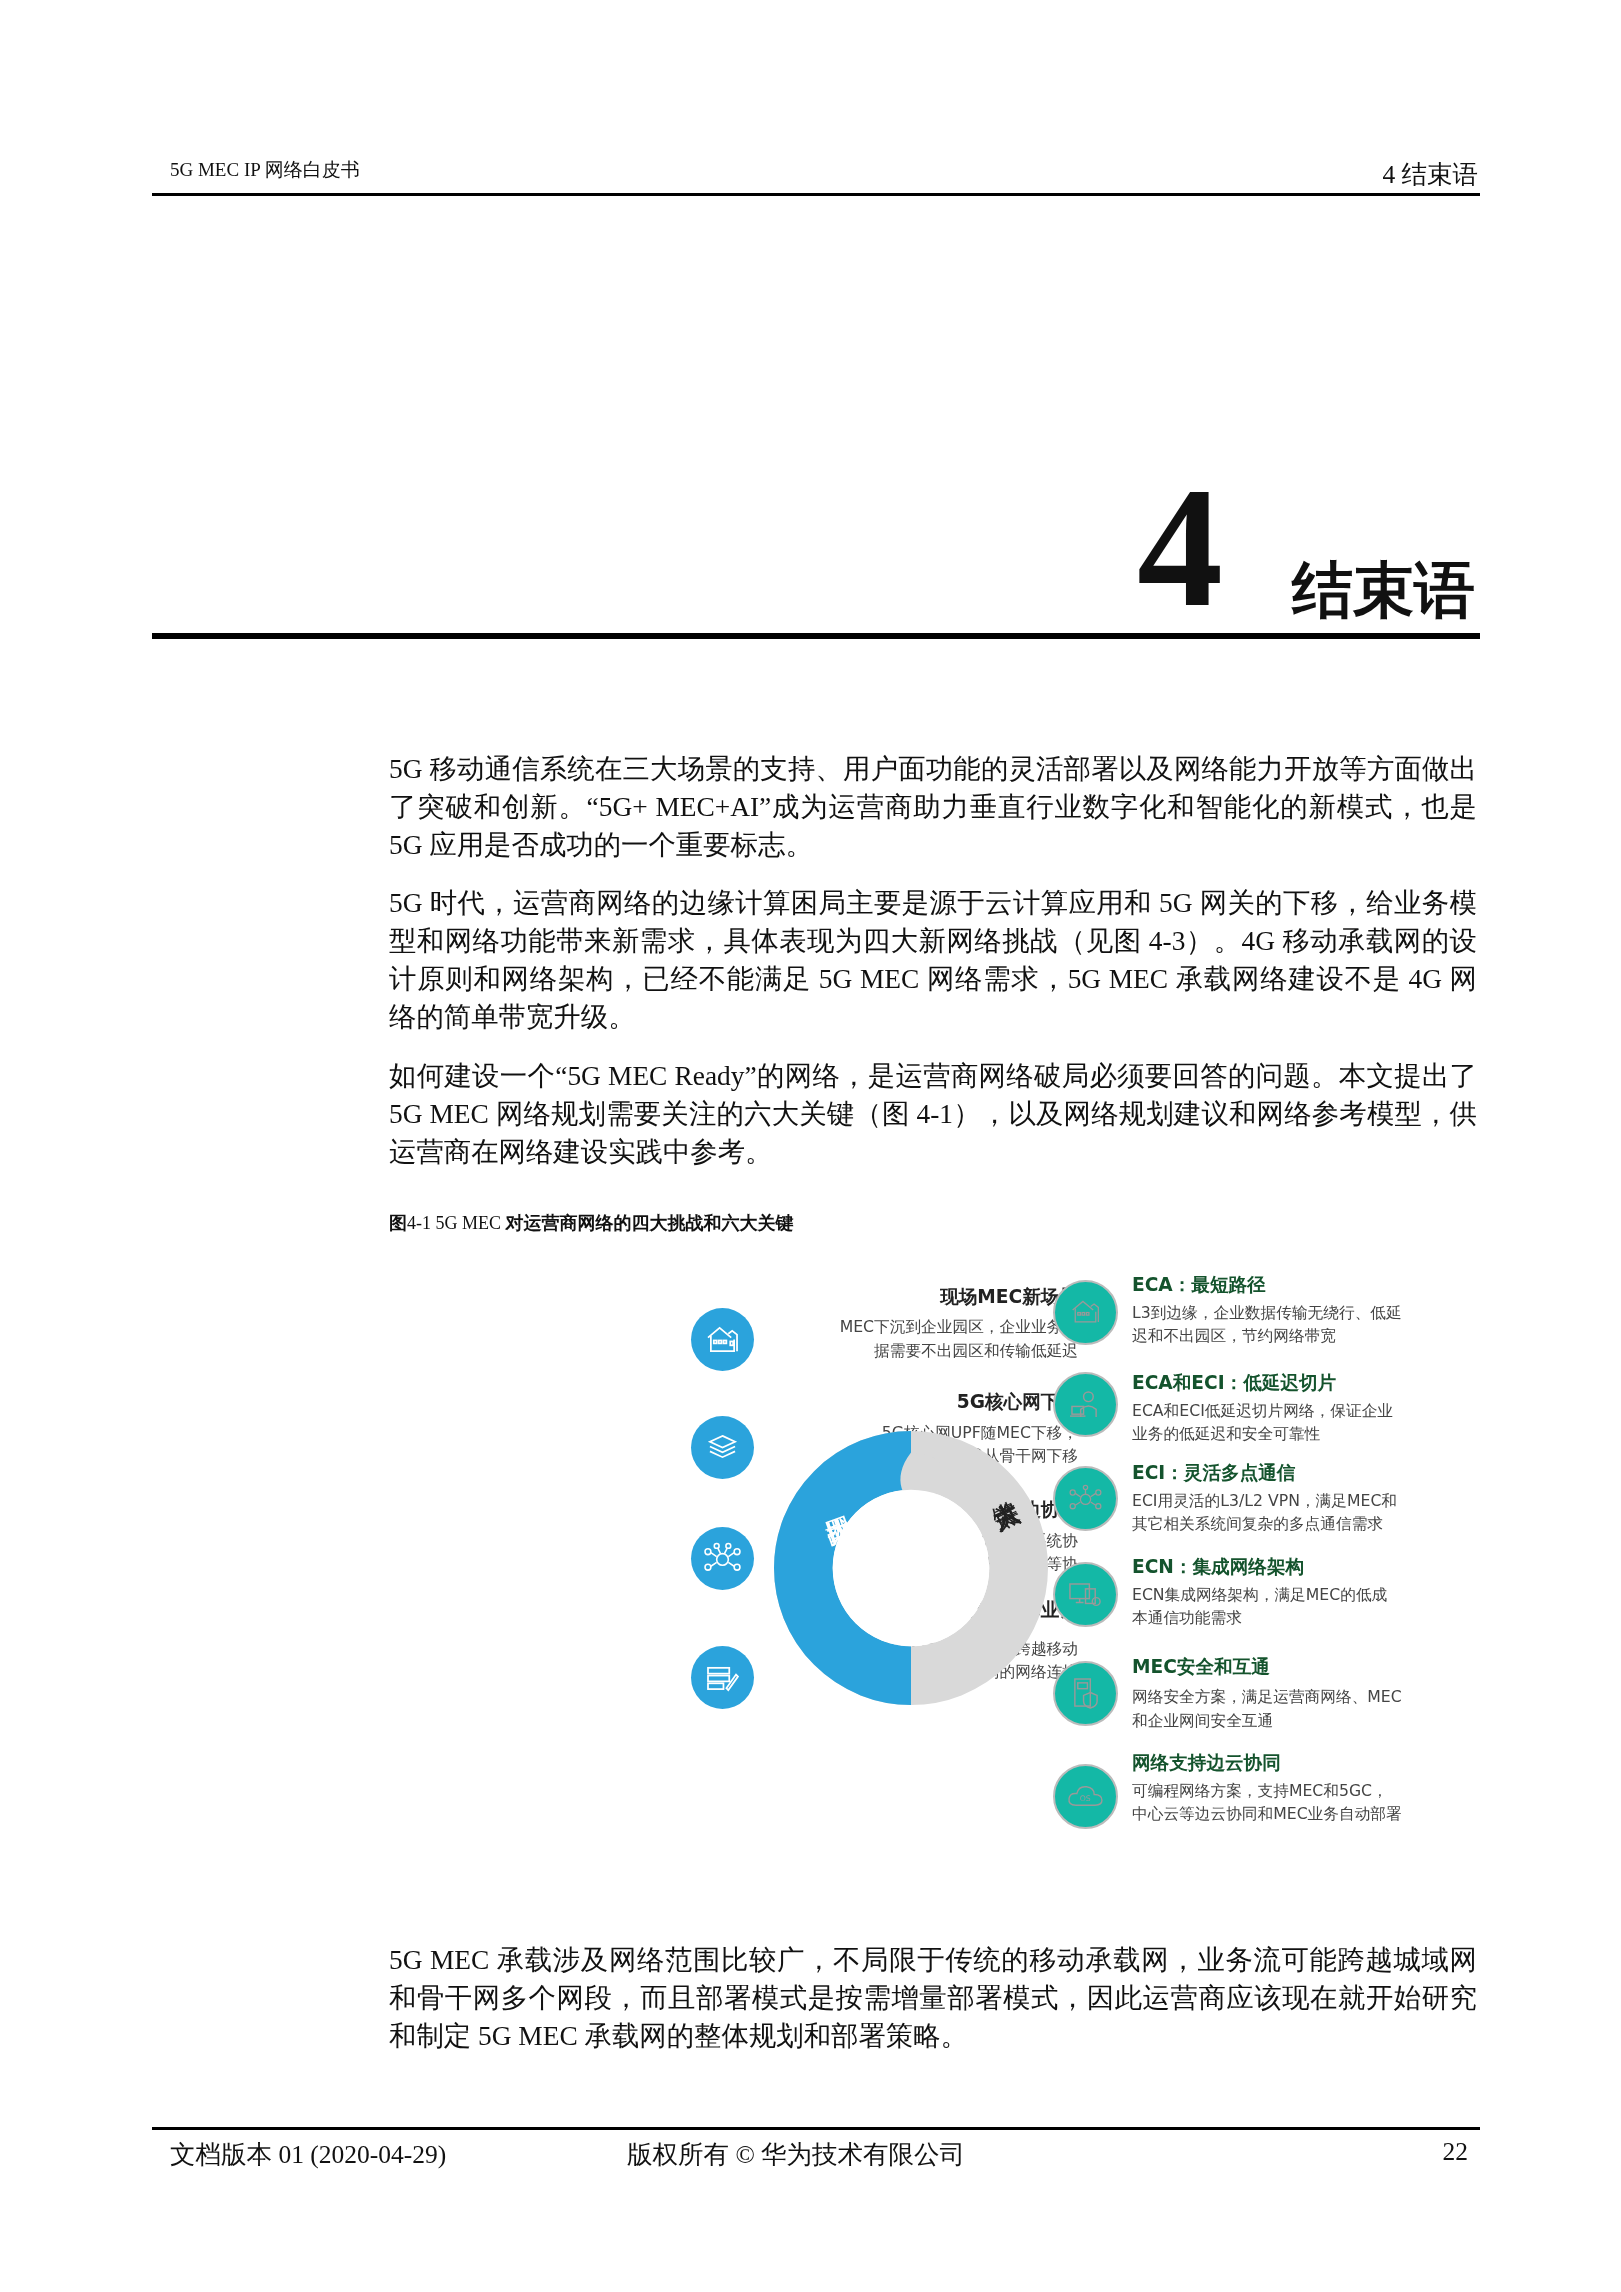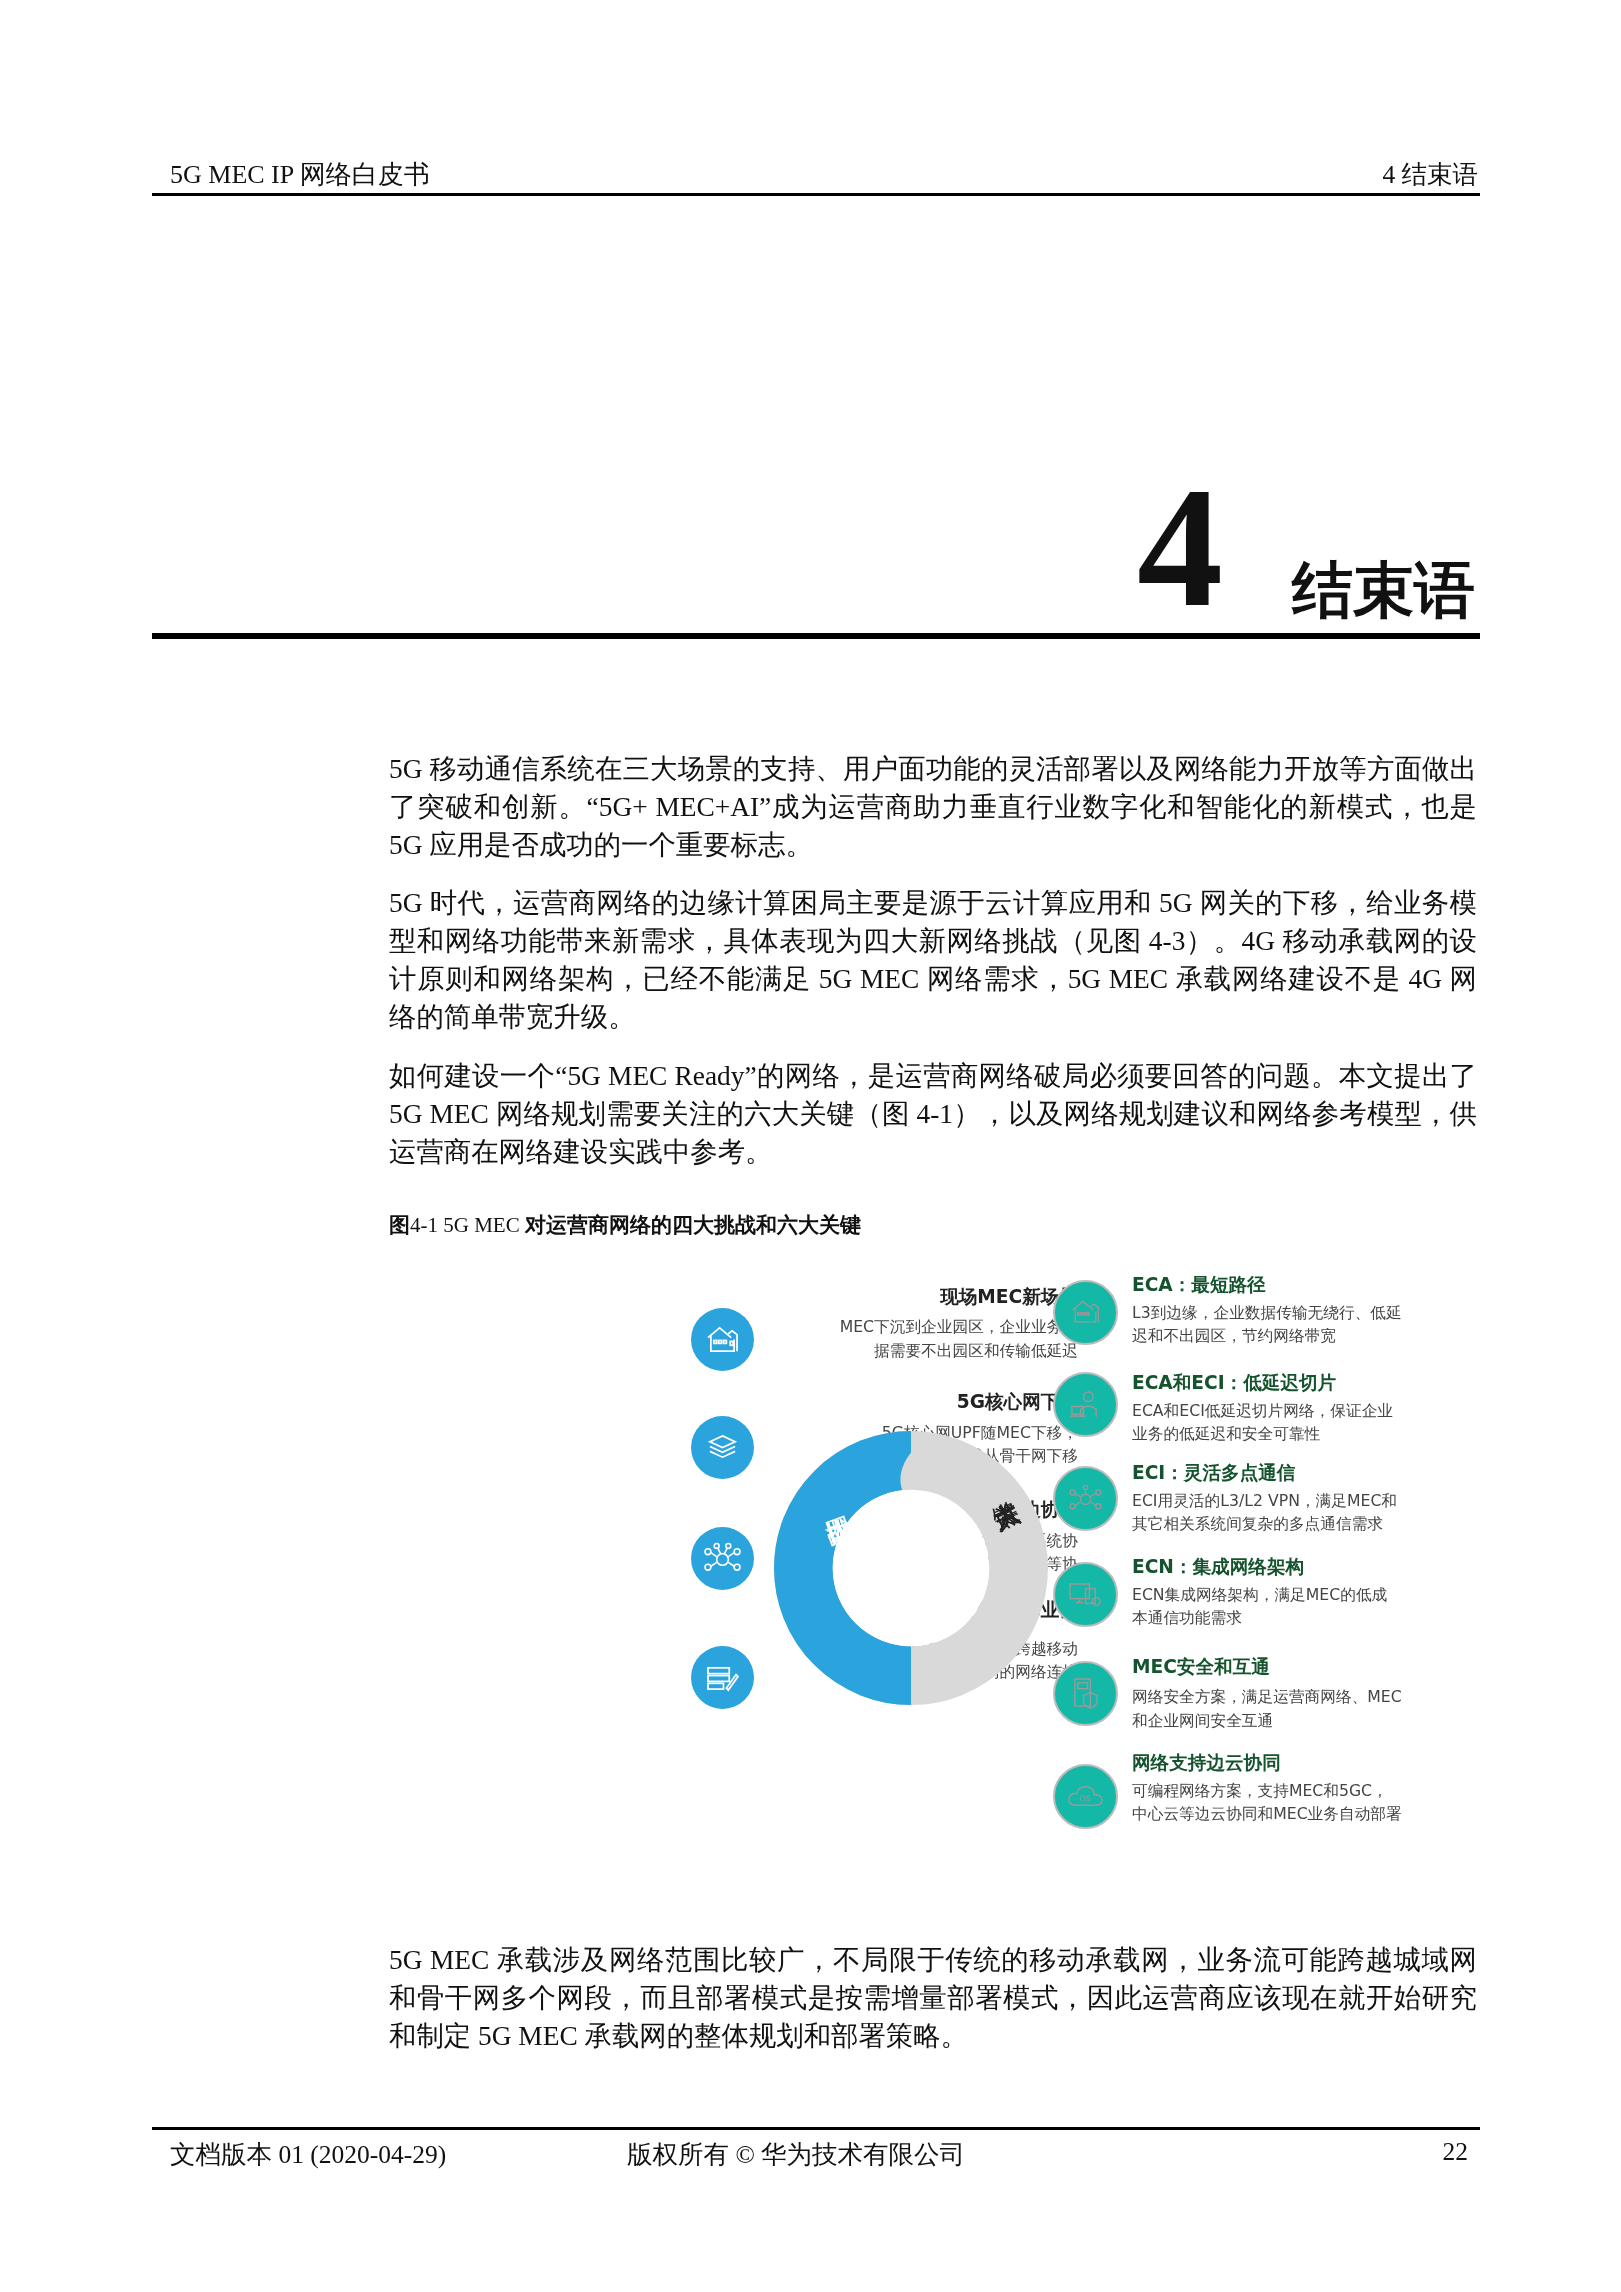--- a/index.html
+++ b/index.html
@@ -1,34 +1,34 @@
 <!DOCTYPE html>
 <html><head>
 <meta charset="utf-8">
 <style>
   html, body { margin:0; padding:0; background:#ffffff; }
   body { width:1621px; height:2293px; position:relative; overflow:hidden;
          font-family:"Liberation Serif","DejaVu Serif",serif; color:#111; }
   .abs { position:absolute; }
 
-  .hdr-left { left:170px; top:157px; font-size:26px; letter-spacing:0; }
+  .hdr-left { left:170px; top:157px; font-size:19px; letter-spacing:0; }
   .hdr-right { right:143px; top:157px; font-size:25.5px;margin-left:16px; }
   .hdr-rule { left:152px; top:193px; width:1328px; height:2.9px; background:#000; }
 
   .chap-num { left:1137px; top:461px; font-size:172px; font-weight:bold; font-family:"Liberation Serif","DejaVu Serif",serif; line-height:1; }
   .chap-title { left:1292px; top:559px; font-size:61px; font-weight:bold; font-family:"DejaVu Sans","Liberation Sans",sans-serif; line-height:1; }
   .chap-rule { left:152px; top:633px; width:1328px; height:5.9px; background:#000; }
 
   .para { left:389px; width:1088px; font-size:27.4px; line-height:38px; text-align:justify; }
   .p1 { top:750px; }
   .p2 { top:884px; }
   .p3 { top:1057px; }
   .p4 { top:1941px; }
 
-  .caption { left:389px; top:1211px; font-size:21px; font-family:"DejaVu Sans","Liberation Sans",sans-serif; }
+  .caption { left:389px; top:1211px; font-size:18px; font-family:"DejaVu Sans","Liberation Sans",sans-serif; }
   .caption .num { font-family:"Liberation Serif","DejaVu Serif",serif; font-weight:normal; }
   .caption b { font-weight:bold; }
 
   .fig { left:382px; top:1264px; width:1098px; height:608px; font-family:"DejaVu Sans","Liberation Sans",sans-serif; color:#333; }
 
   .l-item { position:absolute; right:402px; text-align:right; }
   .l-title { font-size:18.6px; font-weight:bold; color:#222; margin-bottom:5.9px; }
   .l-desc { font-size:15.7px; line-height:23.5px; color:#444; }
   .l-icon { position:absolute; left:309px; width:63px; height:63px; border-radius:50%; background:#2ba3dc; display:flex; align-items:center; justify-content:center; }
 

